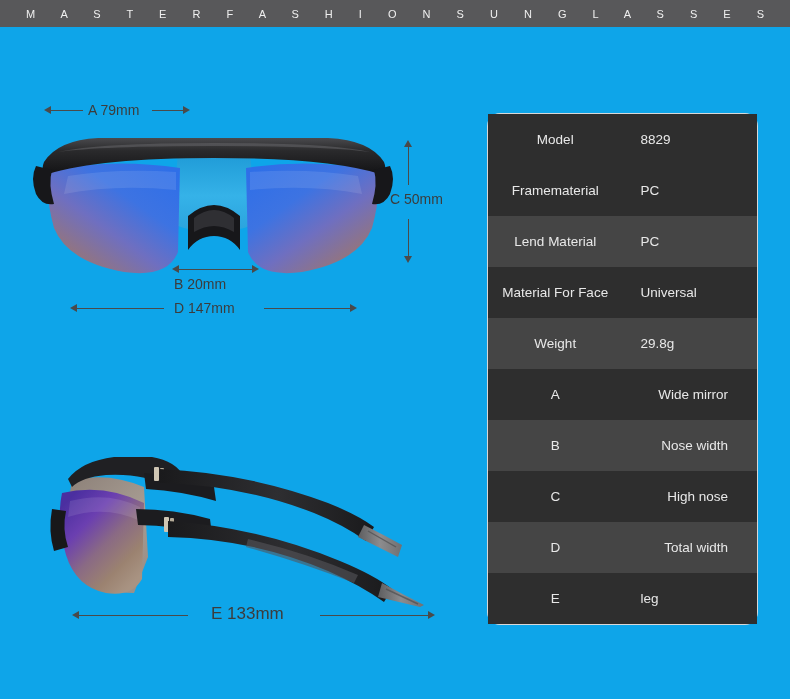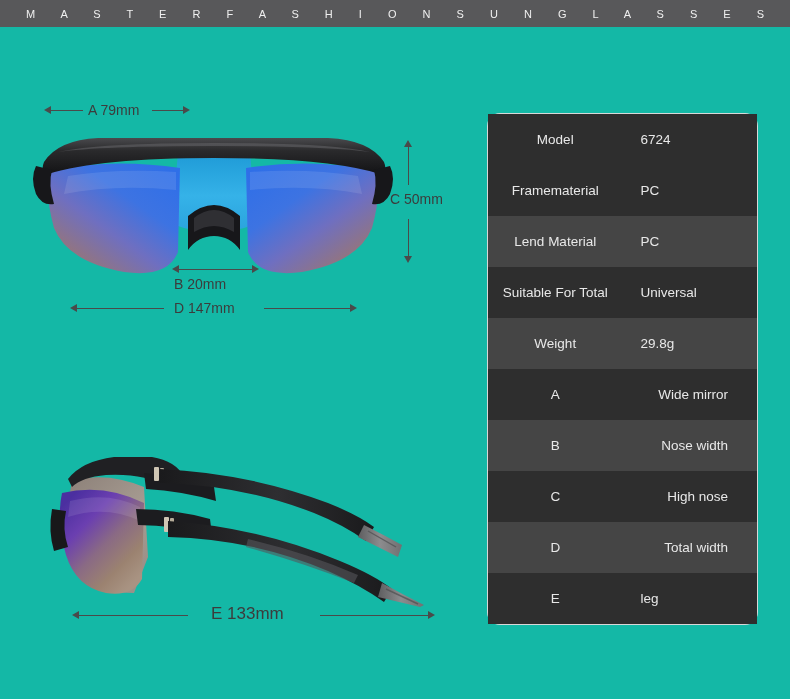--- a/index.html
+++ b/index.html
@@ -8,21 +8,21 @@
     padding: 0;
     background: #ffffff;
   }
   body {
     font-family: "Liberation Sans", sans-serif;
   }
   .page {
     position: relative;
     width: 790px;
     height: 699px;
-    background: #14b8a6;
+    background: #0ea5e9;
     overflow: hidden;
   }
 
   
   .banner {
     position: absolute;
     left: 0;
     top: 0;
     width: 790px;
     height: 27px;
@@ -311,36 +311,36 @@
       <div class="arrow-line" style="left:320px; top:588px; width:110px;"></div>
       <div class="arrow-head ah-right" style="left:428px; top:584px;"></div>
     </div>
 
   </div>
 
   <div class="spec-table">
 
     <div class="spec-row odd">
       <div class="spec-label">Model</div>
-      <div class="spec-value align-left">6724</div>
+      <div class="spec-value align-left">8829</div>
     </div>
 
 
     <div class="spec-row odd">
       <div class="spec-label">Framematerial</div>
       <div class="spec-value align-left">PC</div>
     </div>
 
     <div class="spec-row even">
       <div class="spec-label">Lend Material</div>
       <div class="spec-value align-left">PC</div>
     </div>
 
     <div class="spec-row odd">
-      <div class="spec-label">Suitable For Total</div>
+      <div class="spec-label">Material For Face</div>
       <div class="spec-value align-left">Universal</div>
     </div>
 
     <div class="spec-row even">
       <div class="spec-label">Weight</div>
       <div class="spec-value align-left">29.8g</div>
     </div>
 
     <div class="spec-row odd">
       <div class="spec-label">A</div>

